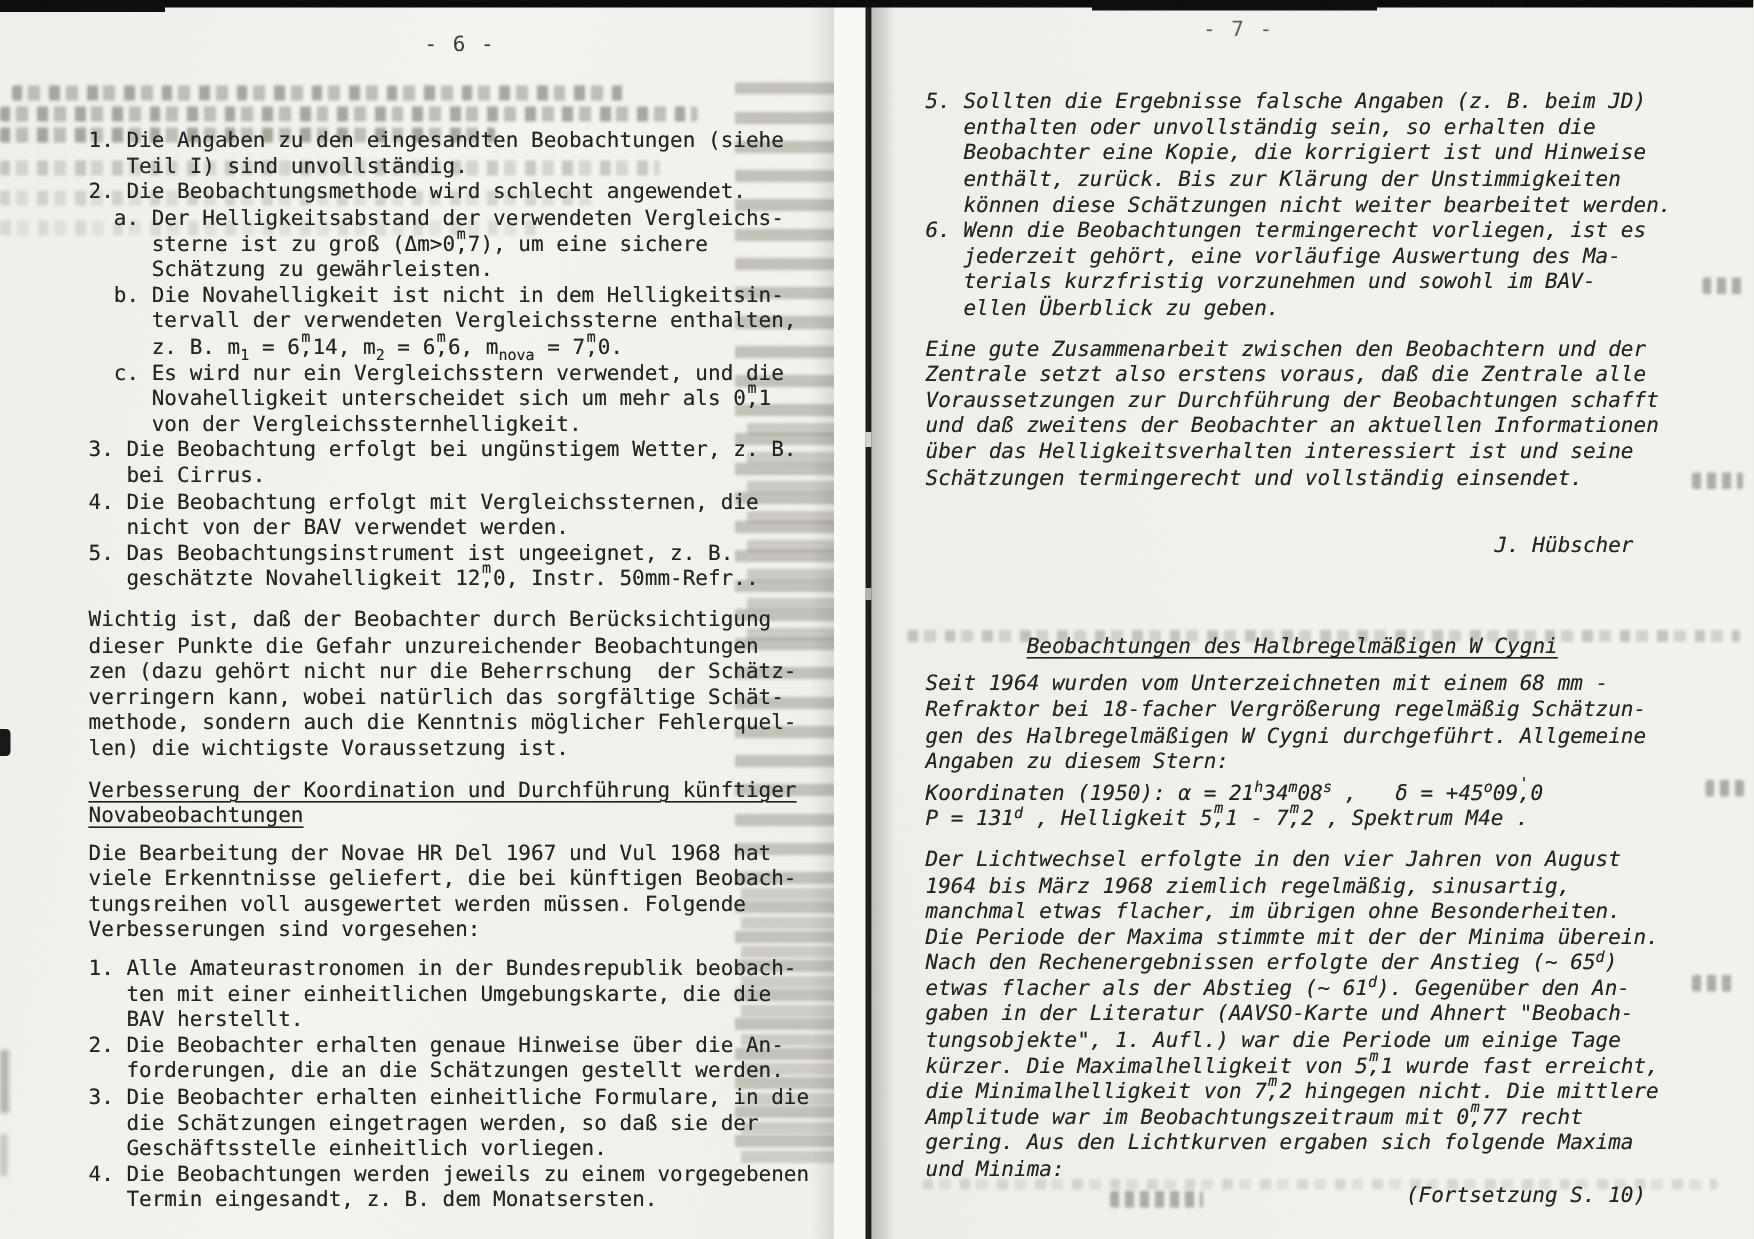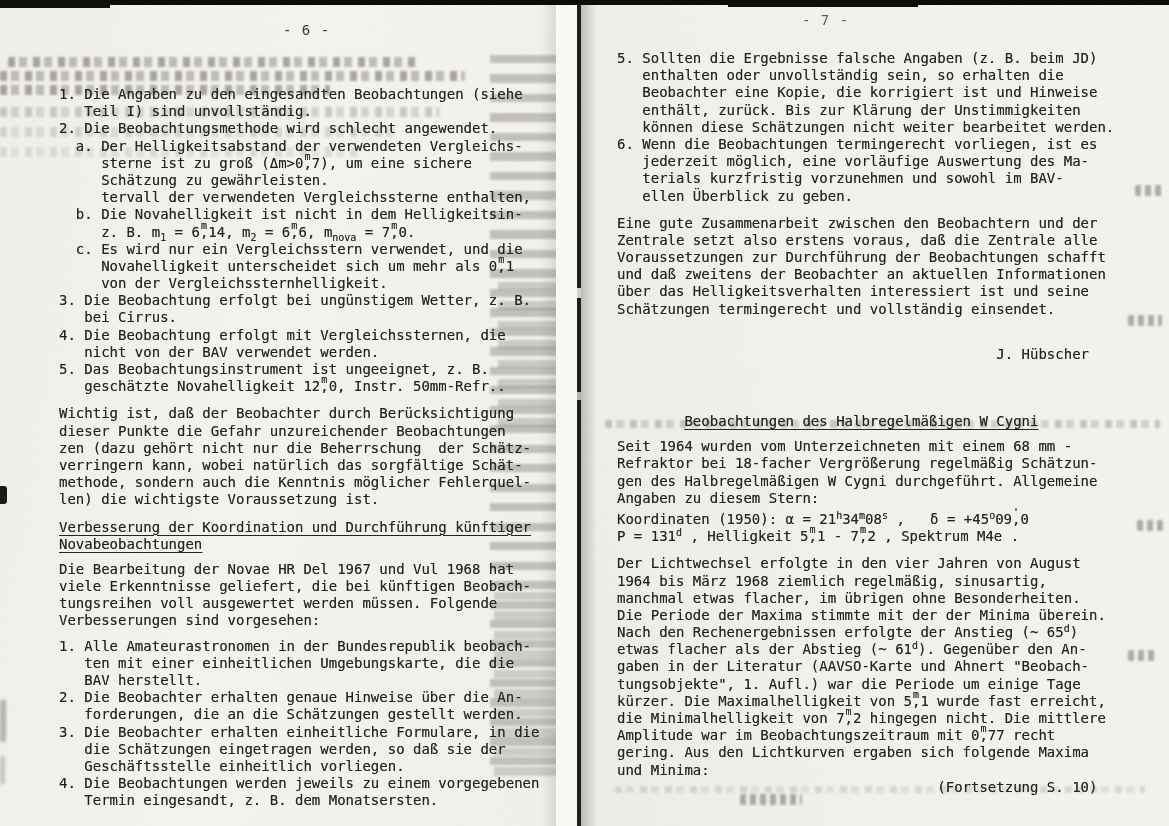--- a/index.html
+++ b/index.html
@@ -57,22 +57,22 @@
 
     <div class="pagenum" style="left:283px;top:22px;">- 6 -</div>
 
     <div class="body-text" style="left:35px;top:86px;width:530px;margin-left:24px;">
         <div class="tl"><span>1. Die Angaben zu den eingesandten Beobachtungen (siehe</span></div>
         <div class="tl"><span>   Teil I) sind unvollständig.</span></div>
         <div class="tl"><span>2. Die Beobachtungsmethode wird schlecht angewendet.</span></div>
         <div class="tl"><span>  a. Der Helligkeitsabstand der verwendeten Vergleichs-</span></div>
         <div class="tl"><span>     sterne ist zu groß (Δm&gt;0</span><span class="stk"><span>,</span><span class="stk-t">m</span></span><span>7), um eine sichere</span></div>
         <div class="tl"><span>     Schätzung zu gewährleisten.</span></div>
+        <div class="tl"><span>  b. Die Novahelligkeit ist nicht in dem Helligkeitsin-</span></div>
         <div class="tl"><span>     tervall der verwendeten Vergleichssterne enthalten,</span></div>
-        <div class="tl"><span>  b. Die Novahelligkeit ist nicht in dem Helligkeitsin-</span></div>
         <div class="tl"><span>     z. B. m</span><span class="sub">1</span><span> = 6</span><span class="stk"><span>,</span><span class="stk-t">m</span></span><span>14, m</span><span class="sub">2</span><span> = 6</span><span class="stk"><span>,</span><span class="stk-t">m</span></span><span>6, m</span><span class="sub">nova</span><span> = 7</span><span class="stk"><span>,</span><span class="stk-t">m</span></span><span>0.</span></div>
         <div class="tl"><span>  c. Es wird nur ein Vergleichsstern verwendet, und die</span></div>
         <div class="tl"><span>     Novahelligkeit unterscheidet sich um mehr als 0</span><span class="stk"><span>,</span><span class="stk-t">m</span></span><span>1</span></div>
         <div class="tl"><span>     von der Vergleichssternhelligkeit.</span></div>
         <div class="tl"><span>3. Die Beobachtung erfolgt bei ungünstigem Wetter, z. B.</span></div>
         <div class="tl"><span>   bei Cirrus.</span></div>
         <div class="tl"><span>4. Die Beobachtung erfolgt mit Vergleichssternen, die</span></div>
         <div class="tl"><span>   nicht von der BAV verwendet werden.</span></div>
         <div class="tl"><span>5. Das Beobachtungsinstrument ist ungeeignet, z. B.</span></div>
         <div class="tl"><span>   geschätzte Novahelligkeit 12</span><span class="stk"><span>,</span><span class="stk-t">m</span></span><span>0, Instr. 50mm-Refr..</span></div>
@@ -110,28 +110,28 @@
     <div class="ghost" style="left:25px;top:420px;width:555px;height:8px;opacity:.6;"></div>
     <div class="ghost" style="left:35px;top:786px;width:530px;height:7px;opacity:.35;"></div>
     <div class="ghost-chip" style="left:555px;top:185px;width:28px;"></div>
     <div class="ghost-chip" style="left:548px;top:315px;width:34px;"></div>
     <div class="ghost-chip" style="left:557px;top:520px;width:26px;"></div>
     <div class="ghost-chip" style="left:548px;top:650px;width:30px;"></div>
     <div class="ghost-chip" style="left:160px;top:794px;width:62px;"></div>
 
     <div class="pagenum" style="left:222px;top:12px;opacity:.8;">- 7 -</div>
 
-    <div class="body-text" style="left:37px;top:50px;width:545px;">
+    <div class="body-text" style="left:37px;top:60px;width:545px;font-style:italic;">
         <div class="tl"><span>5. Sollten die Ergebnisse falsche Angaben (z. B. beim JD)</span></div>
         <div class="tl"><span>   enthalten oder unvollständig sein, so erhalten die</span></div>
         <div class="tl"><span>   Beobachter eine Kopie, die korrigiert ist und Hinweise</span></div>
         <div class="tl"><span>   enthält, zurück. Bis zur Klärung der Unstimmigkeiten</span></div>
         <div class="tl"><span>   können diese Schätzungen nicht weiter bearbeitet werden.</span></div>
         <div class="tl"><span>6. Wenn die Beobachtungen termingerecht vorliegen, ist es</span></div>
-        <div class="tl"><span>   jederzeit möglich, eine vorläufige Auswertung des Ma-</span></div>
+        <div class="tl"><span>   jederzeit gehört, eine vorläufige Auswertung des Ma-</span></div>
         <div class="tl"><span>   terials kurzfristig vorzunehmen und sowohl im BAV-</span></div>
         <div class="tl"><span>   ellen Überblick zu geben.</span></div>
         <div style="height: 10px;"></div>
         <div class="tl"><span>Eine gute Zusammenarbeit zwischen den Beobachtern und der</span></div>
         <div class="tl"><span>Zentrale setzt also erstens voraus, daß die Zentrale alle</span></div>
         <div class="tl"><span>Voraussetzungen zur Durchführung der Beobachtungen schafft</span></div>
         <div class="tl"><span>und daß zweitens der Beobachter an aktuellen Informationen</span></div>
         <div class="tl"><span>über das Helligkeitsverhalten interessiert ist und seine</span></div>
         <div class="tl"><span>Schätzungen termingerecht und vollständig einsendet.</span></div>
         <div style="height: 28px;"></div>

